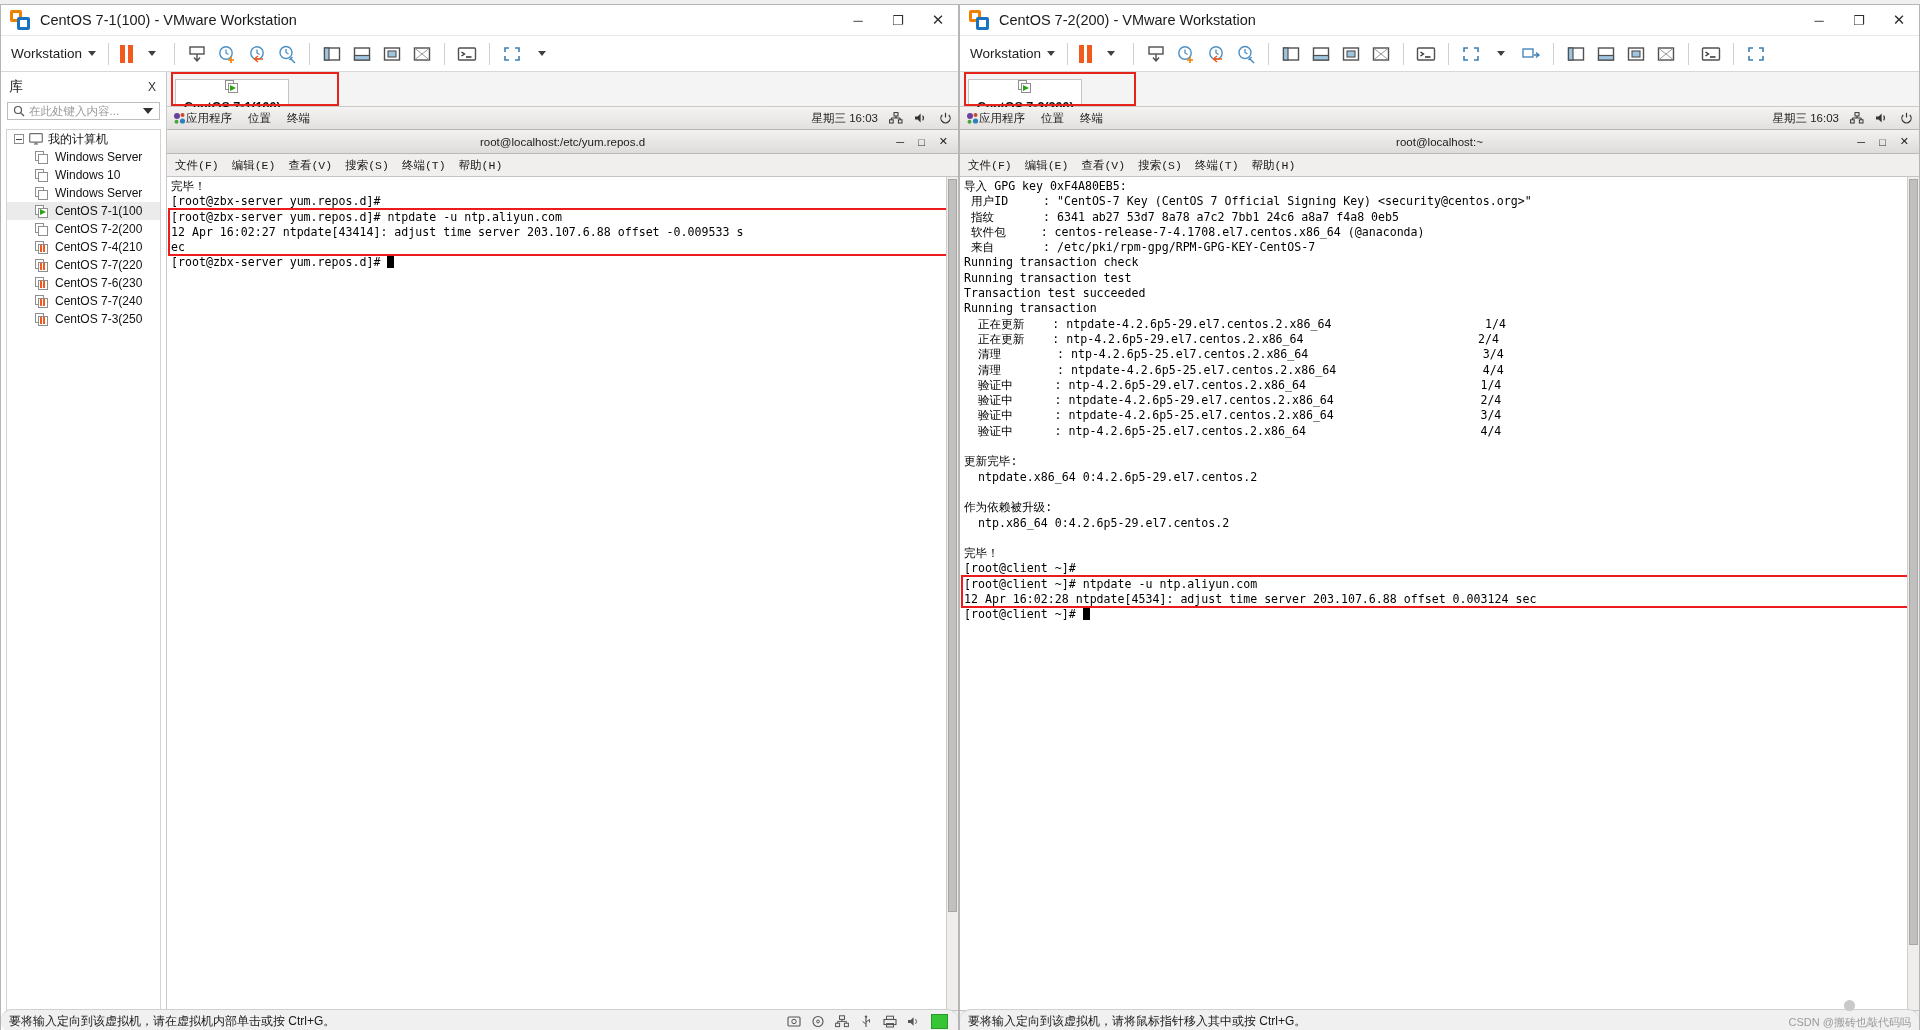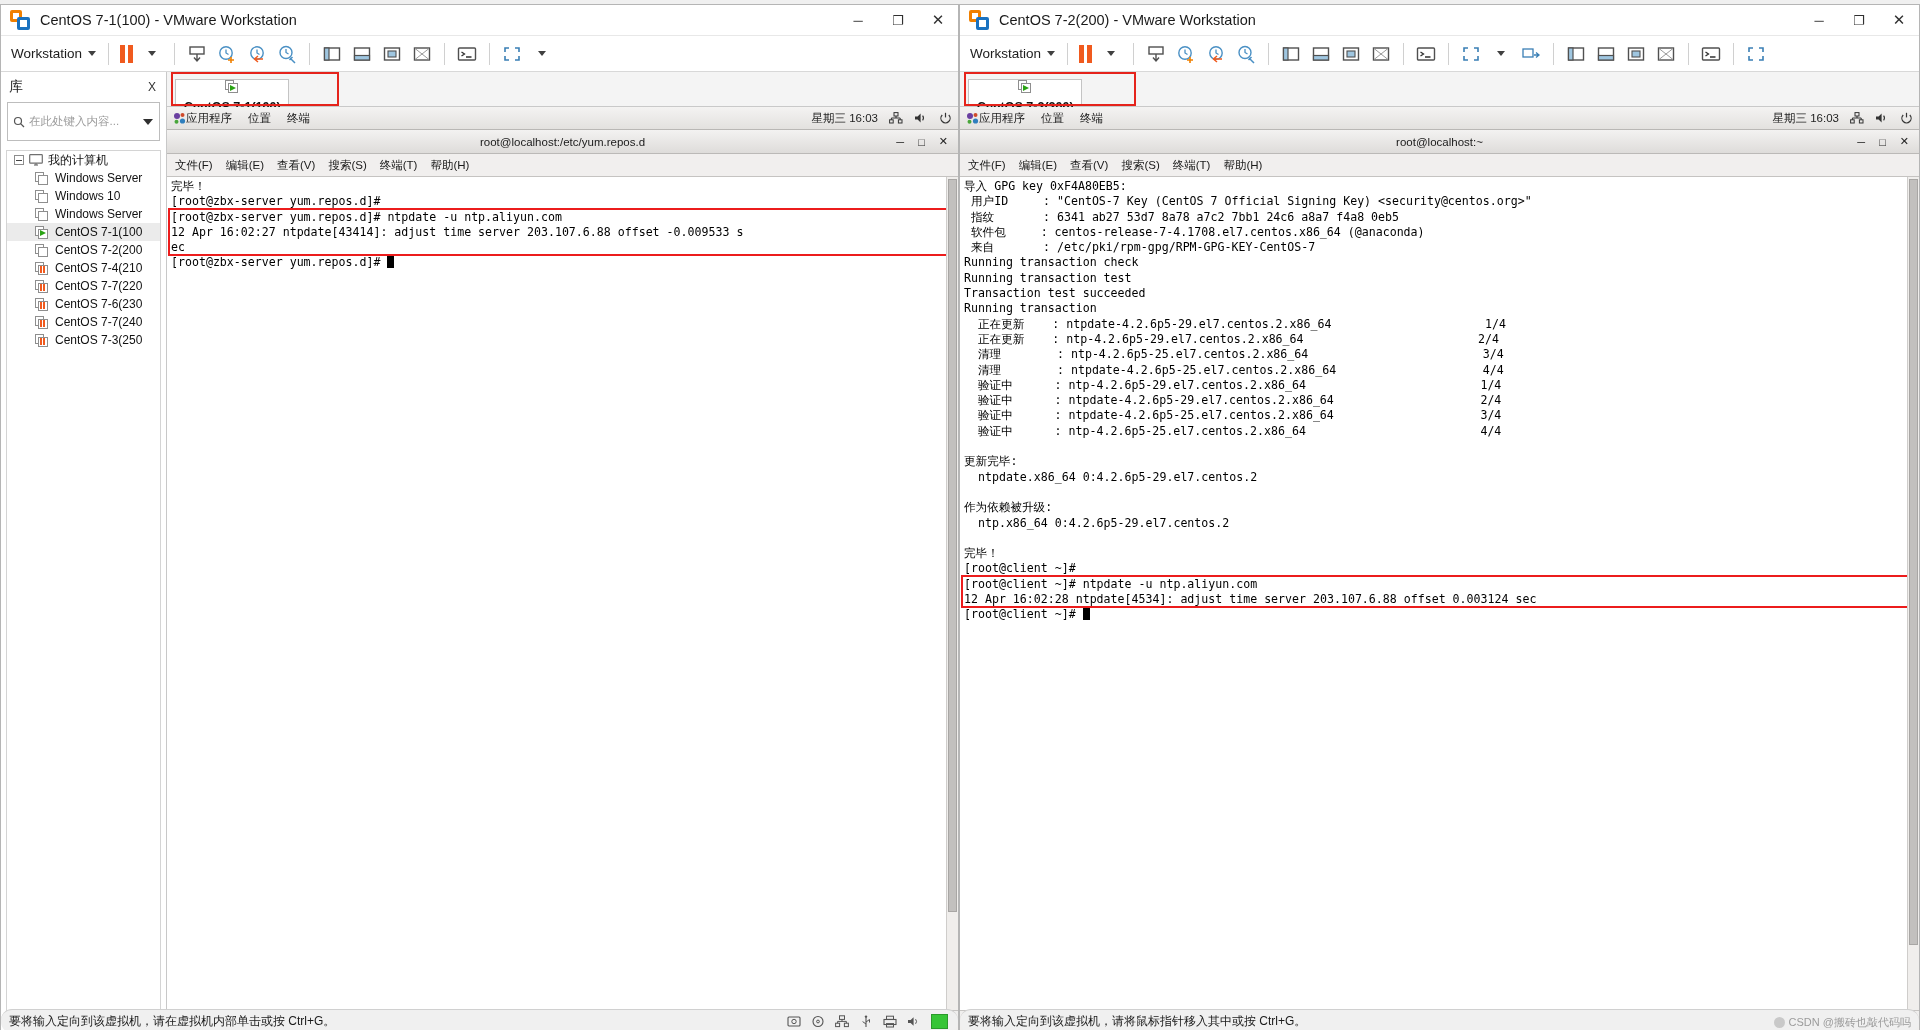--- a/index.html
+++ b/index.html
@@ -134,21 +134,21 @@
     box-sizing: border-box;
   }
   .lib-head {
     display: flex; align-items: center; justify-content: space-between;
     padding: 6px 8px 4px 8px;
   }
   .lib-title { font-size: 14px; color: #1a1a1a; }
   .lib-close { font-size: 12px; color: #333; padding: 0 2px; }
   .lib-search {
     margin: 2px 6px 5px 6px;
-    height: 39px;
+    height: 18px;
     border: 1px solid #bdbdbd;
     display: flex; align-items: center;
     background: #fff;
     box-sizing: border-box;
   }
   .lib-search .mag { margin: 0 4px 0 5px; flex: none; }
   .lib-search .ph {
     font-size: 11.5px; color: #9a9a9a;
     flex: 1; white-space: nowrap; overflow: hidden;
   }
@@ -330,20 +330,21 @@
   }
   .term-menu {
     height: 22px;
     background: #f1efee;
     border-bottom: 1px solid #c5c3c1;
     display: flex; align-items: center;
     gap: 13px;
     padding-left: 8px;
     font-size: 11.5px; color: #1a1a1a;
     flex: none;
+    font-family: Liberation Mono, monospace;
   }
   .term-body {
     flex: 1;
     background: #ffffff;
     position: relative;
     overflow: hidden;
     display: flex;
   }
   .term-text {
     flex: 1;
@@ -438,20 +439,21 @@
   .green-chip { width: 15px; height: 13px; background: #36c536; border: 1px solid #2a9a2a; }
 
   .watermark {
     position: absolute;
     right: 8px; bottom: 3px;
     font-size: 11px;
     color: #9b9b9b;
     display: flex; align-items: center; gap: 4px;
     z-index: 20;
     white-space: nowrap;
+    flex-direction: column;
   }
   .wm-dot { width: 11px; height: 11px; border-radius: 50%; background: #c9c9c9; }
 </style>
 </head>
 <body>
 
 <div class="screen">
 
   <div class="vmwin left">
 

